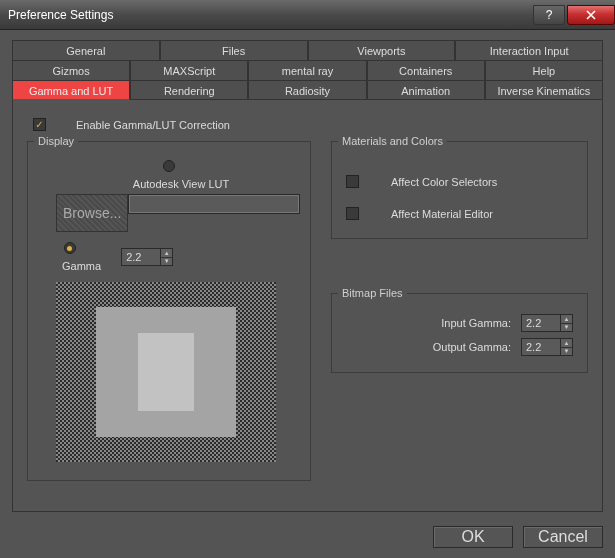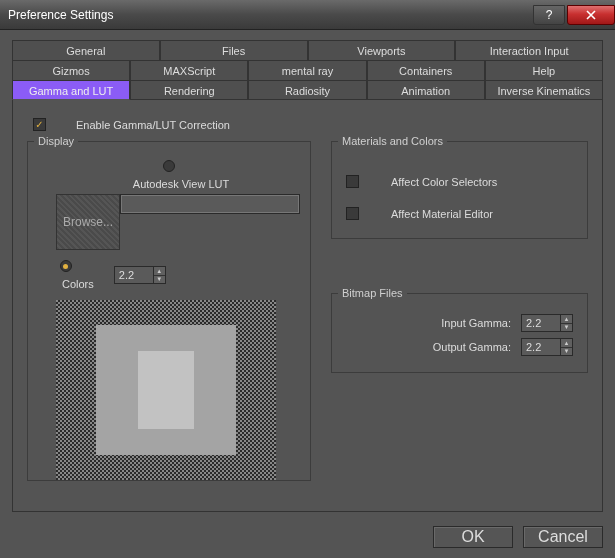--- a/index.html
+++ b/index.html
@@ -33,21 +33,21 @@
 .tabs { display: flex; flex-direction: column; }
 .tab-row { display: flex; gap: 0; }
 .tab {
   flex: 1; height: 20px; line-height: 20px; text-align: center;
   font-size: 11px; color: #ddd;
   background: #4f4f4f;
   border: 1px solid #333; border-bottom: none;
   cursor: default;
 }
 .tab.active {
-  background: #8b5cf6; color: #eee;
+  background: #ef4444; color: #eee;
   border-bottom: 1px solid #545454;
   position: relative; z-index: 2;
 }
 .tab-panel {
   border: 1px solid #333; background: #545454;
   height: 428px; padding: 18px 14px 10px 14px;
   margin-top: -1px;
 }
 
 .chk-row { display: flex; align-items: center; gap: 6px; margin-bottom: 10px; margin-left: 6px; }
@@ -78,21 +78,21 @@
   width:12px;height:12px;border-radius:50%;
   background:#3a3a3a;border:1px solid #222;
   display:flex;align-items:center;justify-content:center;
 }
 .radio.selected::after {
   content:""; width:5px;height:5px;border-radius:50%;background:#e0b040;
 }
 
 .browse-row { display:flex; gap:0; margin: 4px 0 10px 18px; }
 .browse-btn {
-  font-size:12px; color:#aaa; padding: 20px 6px;
+  font-size:14px; color:#aaa; padding: 10px 6px;
   background: repeating-linear-gradient(45deg,#4a4a4a 0 2px,#555 2px 4px);
   border:1px solid #333;
 }
 .text-input {
   flex:1; height:20px; background:#5a5a5a;
   border:1px solid #2a2a2a; outline:1px solid #777; outline-offset:-2px;
 }
 
 .gamma-row { display:flex; align-items:center; gap:20px; margin-top:6px; }
 .spinner {
@@ -197,21 +197,21 @@
           </div>
 
           <div class="browse-row">
             <div class="browse-btn">Browse...</div>
             <div class="text-input"></div>
           </div>
 
           <div class="gamma-row">
             <div class="radio-row" style="margin:0">
               <div class="radio selected"></div>
-              <span class="lbl">Colors</span>
+              <span class="lbl">Gamma</span>
             </div>
             <div class="spinner">
               <input value="2.2" style="">
               <div class="spinner-arrows">
                 <div class="sp-up">▲</div>
                 <div class="sp-down">▼</div>
               </div>
             </div>
           </div>
 

